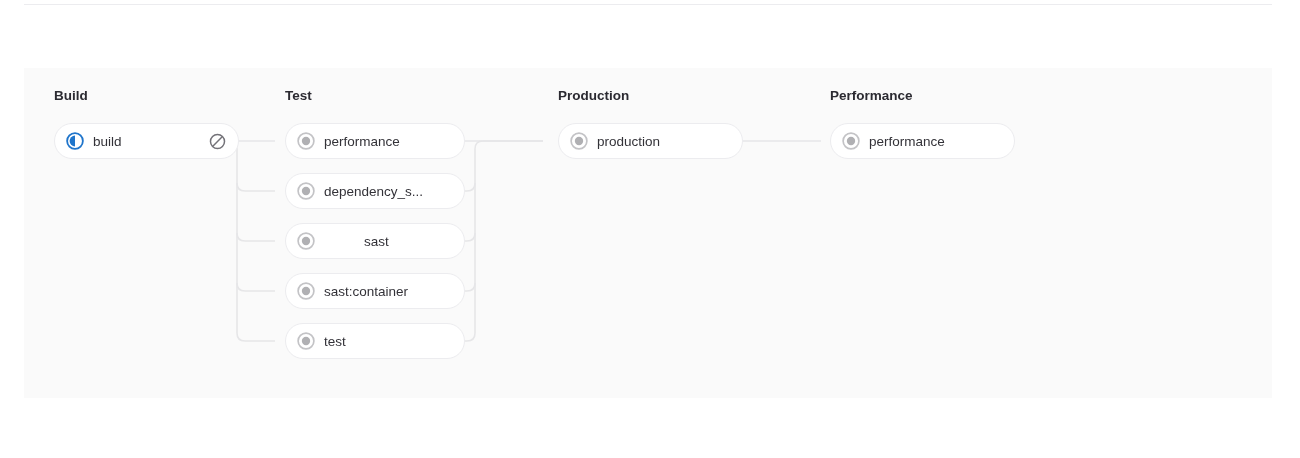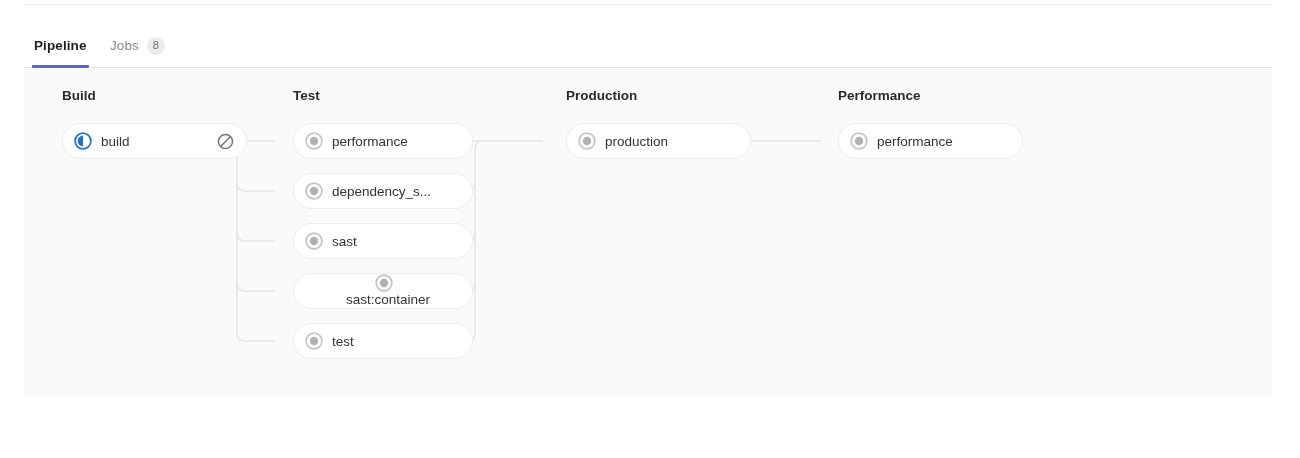--- a/index.html
+++ b/index.html
@@ -89,21 +89,21 @@
     position: absolute;
     left: 24px;
     top: 68px;
     width: 1248px;
     height: 330px;
     background: #fafafa;
   }
 
   .graph {
     position: absolute;
-    left: 16px;
+    left: 8px;
     top: 0;
     width: 100%;
     height: 100%;
   }
 
   .connectors {
     position: absolute;
     left: 0;
     top: 0;
     width: 1248px;
@@ -165,32 +165,20 @@
     display: block;
   }
 </style>
 </head>
 <body>
 
 <div id="app">
 
   <div class="top-divider"></div>
 
-  <div class="tab-bar">
-
-    <div class="tab tab-pipeline active">
-      <span class="tab-label">Pipeline</span>
-    </div>
-
-    <div class="tab tab-jobs">
-      <span class="tab-label">Jobs</span>
-      <span class="tab-badge">8</span>
-    </div>
-
-  </div>
 
   <div class="pipeline-panel">
 
     <svg class="connectors" viewBox="0 0 1248 330" width="1248" height="330" fill="none">
       <g stroke="#e6e6e8" stroke-width="1.6" fill="none">
 
         <path d="M 187 73 L 205 73 Q 213 73 213 81 L 213 265 Q 213 273 221 273 L 251 273"></path>
         <path d="M 213 215 Q 213 223 221 223 L 251 223"></path>
         <path d="M 213 165 Q 213 173 221 173 L 251 173"></path>
         <path d="M 213 115 Q 213 123 221 123 L 251 123"></path>
@@ -238,29 +226,29 @@
         </div>
 
         <div class="job" style="left:0px; top:105px; width:180px;align-items:center;">
           <svg class="status-icon" viewBox="0 0 16 16">
             <circle cx="8" cy="8" r="7" fill="none" stroke="#c3c3c6" stroke-width="1.5"></circle>
             <circle cx="8" cy="8" r="3.7" fill="#b0b0b3"></circle>
           </svg>
           <span class="job-name">dependency_s...</span>
         </div>
 
-        <div class="job" style="left:0px; top:155px; width:180px;">
+        <div class="job" style="left:0px; top:155px; width:180px;gap:40px;">
           <svg class="status-icon" viewBox="0 0 16 16">
             <circle cx="8" cy="8" r="7" fill="none" stroke="#c3c3c6" stroke-width="1.5"></circle>
             <circle cx="8" cy="8" r="3.7" fill="#b0b0b3"></circle>
           </svg>
           <span class="job-name">sast</span>
         </div>
 
-        <div class="job" style="left:0px; top:205px; width:180px;flex-direction:column;">
+        <div class="job" style="left:0px; top:205px; width:180px;">
           <svg class="status-icon" viewBox="0 0 16 16">
             <circle cx="8" cy="8" r="7" fill="none" stroke="#c3c3c6" stroke-width="1.5"></circle>
             <circle cx="8" cy="8" r="3.7" fill="#b0b0b3"></circle>
           </svg>
           <span class="job-name">sast:container</span>
         </div>
 
         <div class="job" style="left:0px; top:255px; width:180px;">
           <svg class="status-icon" viewBox="0 0 16 16">
             <circle cx="8" cy="8" r="7" fill="none" stroke="#c3c3c6" stroke-width="1.5"></circle>

